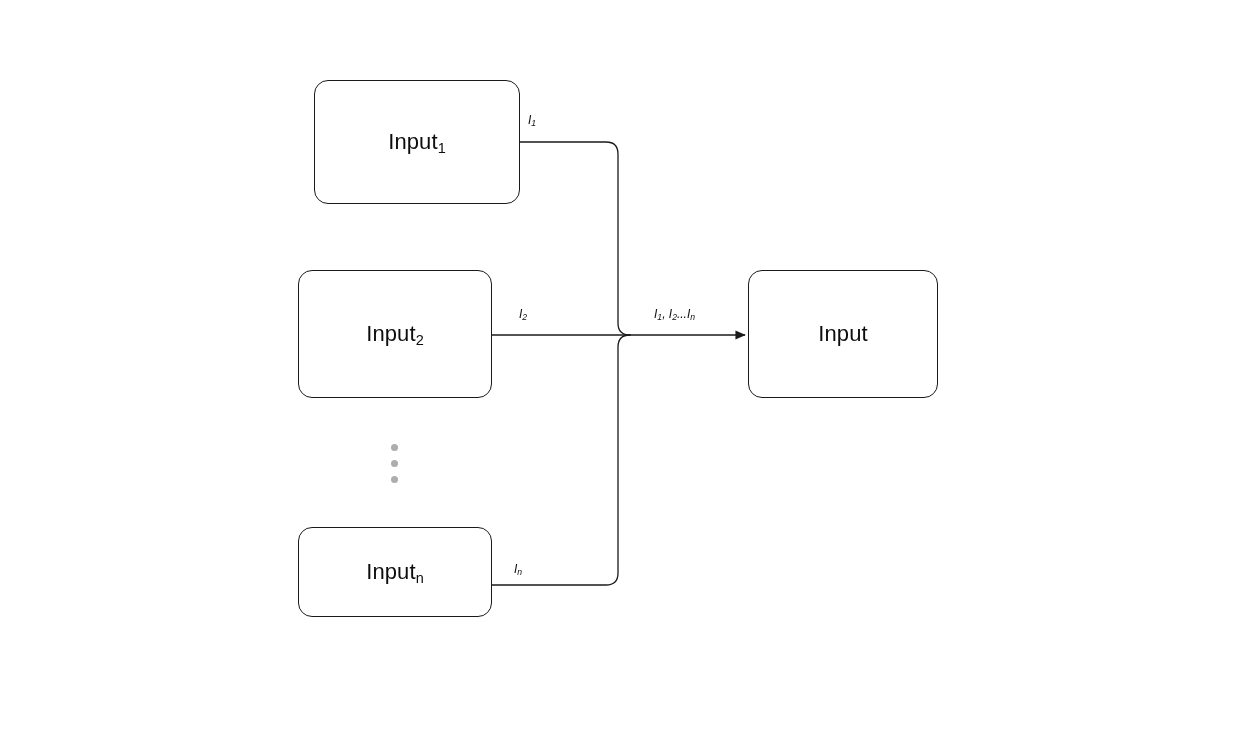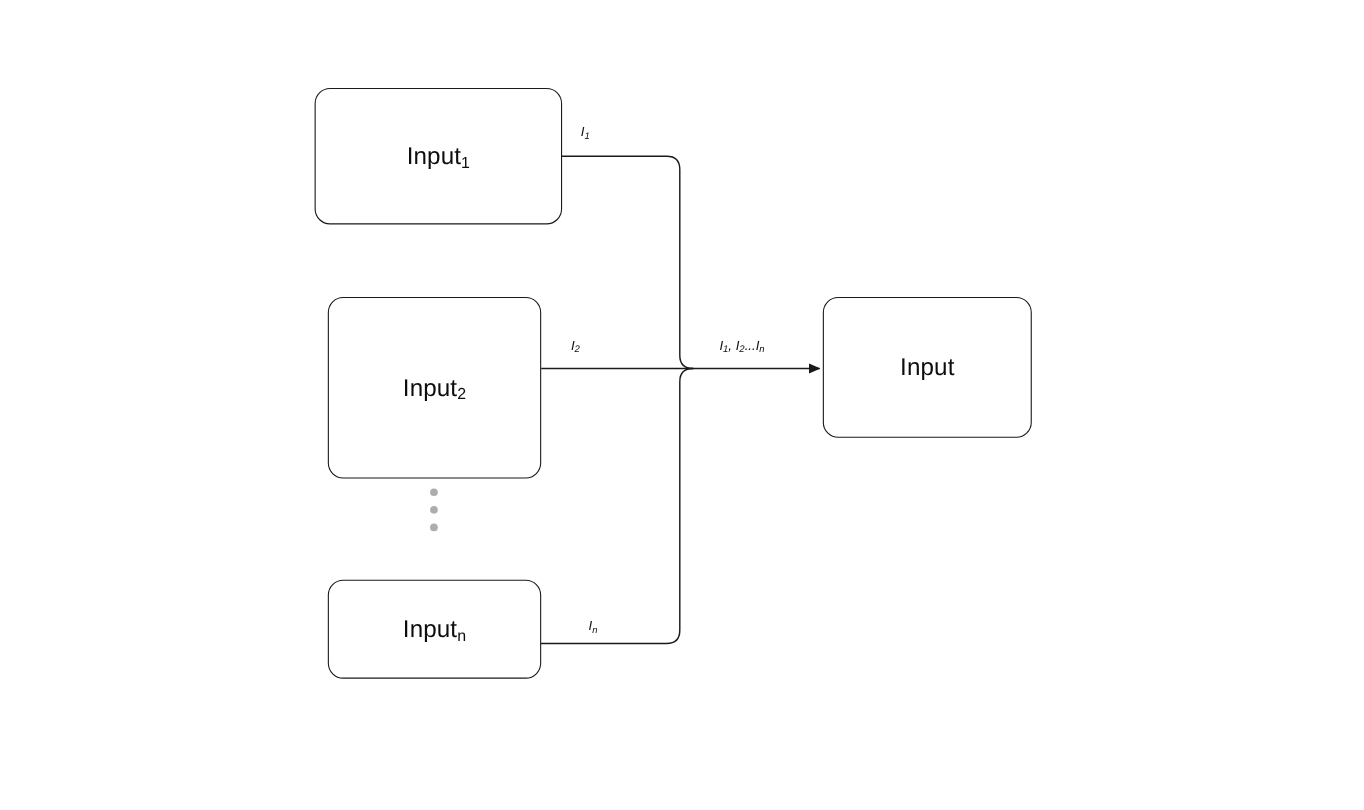--- a/index.html
+++ b/index.html
@@ -92,27 +92,27 @@
       </marker>
     </defs>
 
     <path d="M 492 142 L 606 142 Q 618 142 618 154 L 618 323 Q 618 335 630 335" fill="none" stroke="#1a1a1a" stroke-width="1.3" stroke-linecap="round" stroke-linejoin="round"></path>
 
     <path d="M 492 585 L 606 585 Q 618 585 618 573 L 618 347 Q 618 335 630 335" fill="none" stroke="#1a1a1a" stroke-width="1.3" stroke-linecap="round" stroke-linejoin="round"></path>
 
     <path d="M 492 335 L 745 335" fill="none" stroke="#1a1a1a" stroke-width="1.3" stroke-linecap="butt" marker-end="url(#arrow)"></path>
   </svg>
 
-  <div class="node" style="left:286px; top:80px; width:225px; height:124px;">
+  <div class="node" style="left:314px; top:80px; width:206px; height:124px;">
     <div class="node-label">
       <span>Input</span><sub>1</sub>
     </div>
   </div>
 
-  <div class="node" style="left:298px; top:270px; width:194px; height:165px;">
+  <div class="node" style="left:298px; top:270px; width:194px; height:128px;">
     <div class="node-label">
       <span>Input</span><sub>2</sub>
     </div>
   </div>
 
   <div class="node" style="left:298px; top:527px; width:194px; height:90px;">
     <div class="node-label">
       <span>Input</span><sub>n</sub>
     </div>
   </div>
@@ -124,21 +124,21 @@
   </div>
 
   <div class="edge-label" style="left:528px; top:114px;">
     <span>I</span><sub>1</sub>
   </div>
 
   <div class="edge-label" style="left:519px; top:308px;">
     <span>I</span><sub>2</sub>
   </div>
 
-  <div class="edge-label" style="left:535px; top:563px;">
+  <div class="edge-label" style="left:514px; top:563px;">
     <span>I</span><sub>n</sub>
   </div>
 
   <div class="edge-label" style="left:654px; top:308px;">
     <span>I</span><sub>1</sub><span>, I</span><sub>2</sub><span>...I</span><sub>n</sub>
   </div>
 
   <div class="ellipsis" id="ellipsis" style="left:391px; top:444px;">
       <span style="background: rgb(173, 173, 173);"></span>
       <span style="background: rgb(173, 173, 173);"></span>

